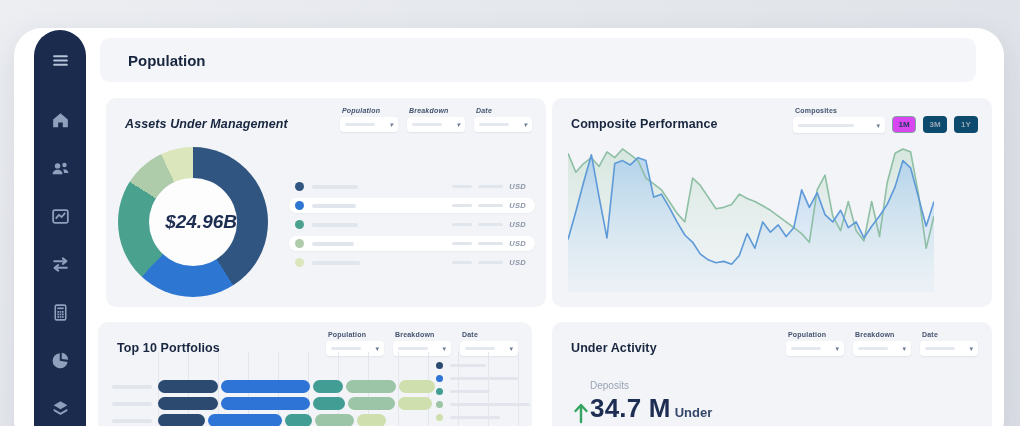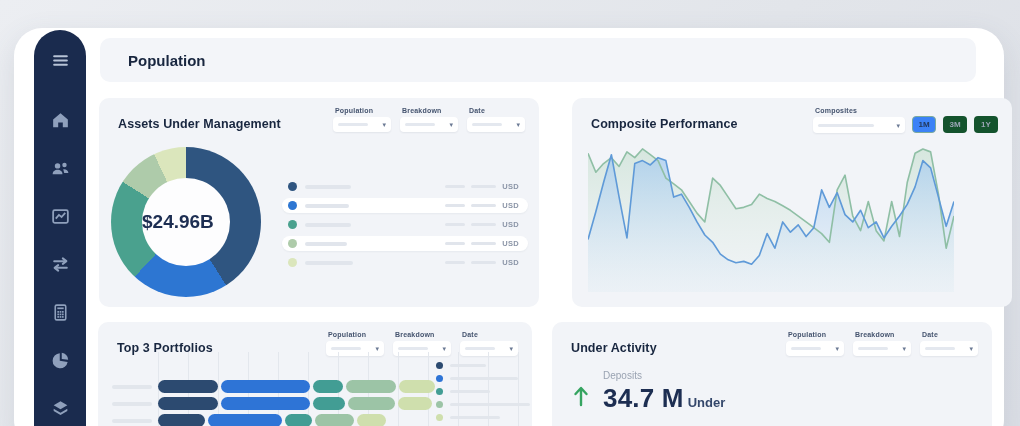--- a/index.html
+++ b/index.html
@@ -25,69 +25,69 @@
   .side-btn svg { width:21px; height:21px; }
   .side-btn.menu { margin-bottom:32px; }
   
   .header {
     position:absolute; left:100px; top:38px; width:876px; height:44px;
     background:#f3f5f9; border-radius:10px; display:flex; align-items:center; padding-left:28px;
   }
   .header-title { font-size:15px; font-weight:700; color:#18263f; }
   
   .card { position:absolute; background:#f2f4f8; border-radius:10px; }
-  .card-aum  { left:99px;  top:98px;  width:440px; height:209px; }
-  .card-comp { left:572px; top:98px;  width:440px; height:209px; }
+  .card-aum  { left:106px;  top:98px;  width:440px; height:209px;font-style:italic; }
+  .card-comp { left:552px; top:98px;  width:440px; height:209px; }
   .card-port { left:98px;  top:322px; width:434px; height:150px; overflow:hidden; }
   .card-cash { left:552px; top:322px; width:440px; height:150px; }
   .card-title { position:absolute; left:19px; top:19px; font-size:12.5px; font-weight:700; color:#18263f; letter-spacing:.1px; }
   
   .filters { position:absolute; top:9px; right:14px; display:flex; gap:9px; }
   .filter-label { font-size:7px; font-weight:700; color:#44536e; margin:0 0 3px 2px; letter-spacing:.2px; }
   .filter-select {
     width:58px; height:15px; background:#fff; border-radius:4px;
     display:flex; align-items:center; justify-content:space-between; padding:0 5px;
     box-shadow:0 1px 2px rgba(20,30,60,.07); cursor:pointer;
   }
   .filter-select .ph { width:30px; height:3px; background:#e4e8ef; border-radius:2px; }
   .filter-select .caret { font-size:7px; color:#6b7a94; line-height:1; }
   
   .donut { position:absolute; left:12px; top:49px; width:150px; height:150px; border-radius:50%; }
   .donut-hole { position:absolute; left:31px; top:31px; width:88px; height:88px; border-radius:50%;
-    background:#fdfdfe; display:flex; align-items:center; justify-content:flex-start; }
+    background:#fdfdfe; display:flex; align-items:center; justify-content:flex-end; }
   .donut-value { font-size:19px; font-weight:700; color:#1d2e52; }
   .aum-legend { position:absolute; left:183px; top:81px; width:246px; }
   .legend-row { height:15px; border-radius:8px; display:flex; align-items:center; padding:0 9px 0 6px; margin-bottom:4px; }
   .legend-row.alt { background:#ffffff; box-shadow:0 1px 2px rgba(20,30,60,.05); }
   .legend-row .dot { width:9px; height:9px; border-radius:50%; margin-right:8px; flex:0 0 auto; }
   .legend-row .lbar { height:4px; background:#e1e5ec; border-radius:2px; }
   .legend-row .rgroup { margin-left:auto; display:flex; align-items:center; gap:6px; }
   .legend-row .sbar { height:3px; background:#e1e5ec; border-radius:2px; }
   .legend-row .usd { font-size:7.5px; font-weight:600; color:#8a94a6; letter-spacing:.3px; }
   
   .comp-controls { position:absolute; top:9px; right:14px; display:flex; align-items:flex-end; gap:7px; }
   .comp-filter .filter-select { width:92px; height:16px; }
-  .rbtn { width:24px; height:17px; border-radius:4px; border:1px solid transparent; background:#14532d;
+  .rbtn { width:24px; height:17px; border-radius:4px; border:1px solid transparent; background:#0c4a6e;
     color:#9aa5b5; font-size:8px; font-weight:700; display:flex; align-items:center; justify-content:center;
     cursor:pointer; font-family:inherit; }
-  .rbtn.active { background:#3b82f6; border-color:#7dab9b; color:#22395e; }
+  .rbtn.active { background:#d946ef; border-color:#7dab9b; color:#22395e; }
   .comp-chart { position:absolute; left:16px; top:48px; width:366px; height:146px; }
   
   .grid-lines { position:absolute; left:60px; top:30px; width:362px; height:120px;
     background:repeating-linear-gradient(to right,#e3e7ed 0,#e3e7ed 1px,transparent 1px,transparent 30px); }
   .port-rows { position:absolute; left:14px; top:58px; }
   .port-row { display:flex; align-items:center; height:13px; margin-bottom:4px; }
   .port-row .row-label { width:40px; height:4px; background:#e2e6ec; border-radius:2px; margin-right:6px; flex:0 0 auto; }
   .port-row .seg { height:13px; border-radius:7px; margin-right:3px; }
   .port-legend { position:absolute; left:338px; top:40px; }
   .pl-item { display:flex; align-items:center; margin-bottom:6px; }
   .pl-item .dot { width:7px; height:7px; border-radius:50%; margin-right:7px; }
   .pl-item .bar { height:3px; background:#e2e6ec; border-radius:2px; }
   
-  .kpi { position:absolute; left:20px; top:48px; display:flex; align-items:flex-start; gap:13px; }
+  .kpi { position:absolute; left:20px; top:58px; display:flex; align-items:flex-end; }
   .kpi-arrow { margin-top:15px; }
   .kpi-label { font-size:10px; color:#9aa3b2; margin-bottom:2px; }
   .kpi-valrow { display:flex; align-items:baseline; }
   .kpi-value { font-size:26px; font-weight:700; color:#1d2e52; letter-spacing:.2px; }
   .kpi-unit { font-size:13px; font-weight:600; color:#34476b; margin-left:4px; }
 </style>
 </head>
 <body>
 
 <div class="panel"></div>
@@ -269,21 +269,21 @@
       </linearGradient>
     </defs>
   <polygon points="0.0,7.2 7.7,25.9 15.3,17.3 23.0,11.5 30.6,20.2 38.3,5.8 46.0,11.5 53.6,2.9 61.3,8.6 68.9,14.4 76.6,31.7 84.3,37.4 91.9,43.2 99.6,54.7 107.2,66.2 114.9,74.9 122.6,31.7 130.2,38.9 137.9,50.4 145.5,61.9 153.2,60.5 160.9,57.6 168.5,47.5 176.2,51.8 183.8,54.7 191.5,59.0 199.1,63.4 206.8,69.1 214.5,74.9 222.1,80.6 229.8,86.4 237.4,95.0 245.1,43.2 252.8,28.8 260.4,69.1 268.1,83.5 275.7,54.7 283.4,83.5 291.1,93.6 298.7,54.7 306.4,89.3 314.0,36.0 321.7,7.2 329.4,2.9 337.0,5.8 344.7,47.5 352.3,100.8 360.0,69.1 360,144 0,144" fill="url(#gGreen)"></polygon>
       <polygon points="0.0,92.2 7.7,64.8 15.3,36.0 23.0,8.6 30.6,50.4 38.3,90.7 46.0,17.3 53.6,14.4 61.3,18.7 68.9,11.5 76.6,14.4 84.3,50.4 91.9,47.5 99.6,60.5 107.2,74.9 114.9,87.8 122.6,95.0 130.2,106.6 137.9,112.3 145.5,115.2 153.2,113.8 160.9,116.6 168.5,108.0 176.2,86.4 183.8,100.8 191.5,74.9 199.1,85.0 206.8,77.8 214.5,89.3 222.1,80.6 229.8,43.2 237.4,60.5 245.1,46.1 252.8,67.7 260.4,74.9 268.1,63.4 275.7,80.6 283.4,74.9 291.1,90.7 298.7,79.2 306.4,69.1 314.0,57.6 321.7,40.3 329.4,14.4 337.0,21.6 344.7,50.4 352.3,79.2 360.0,54.7 360,144 0,144" fill="url(#gBlue)"></polygon>
       <polyline points="0.0,7.2 7.7,25.9 15.3,17.3 23.0,11.5 30.6,20.2 38.3,5.8 46.0,11.5 53.6,2.9 61.3,8.6 68.9,14.4 76.6,31.7 84.3,37.4 91.9,43.2 99.6,54.7 107.2,66.2 114.9,74.9 122.6,31.7 130.2,38.9 137.9,50.4 145.5,61.9 153.2,60.5 160.9,57.6 168.5,47.5 176.2,51.8 183.8,54.7 191.5,59.0 199.1,63.4 206.8,69.1 214.5,74.9 222.1,80.6 229.8,86.4 237.4,95.0 245.1,43.2 252.8,28.8 260.4,69.1 268.1,83.5 275.7,54.7 283.4,83.5 291.1,93.6 298.7,54.7 306.4,89.3 314.0,36.0 321.7,7.2 329.4,2.9 337.0,5.8 344.7,47.5 352.3,100.8 360.0,69.1" fill="none" stroke="#8fbfa5" stroke-width="1.6" stroke-linejoin="round"></polyline>
       <polyline points="0.0,92.2 7.7,64.8 15.3,36.0 23.0,8.6 30.6,50.4 38.3,90.7 46.0,17.3 53.6,14.4 61.3,18.7 68.9,11.5 76.6,14.4 84.3,50.4 91.9,47.5 99.6,60.5 107.2,74.9 114.9,87.8 122.6,95.0 130.2,106.6 137.9,112.3 145.5,115.2 153.2,113.8 160.9,116.6 168.5,108.0 176.2,86.4 183.8,100.8 191.5,74.9 199.1,85.0 206.8,77.8 214.5,89.3 222.1,80.6 229.8,43.2 237.4,60.5 245.1,46.1 252.8,67.7 260.4,74.9 268.1,63.4 275.7,80.6 283.4,74.9 291.1,90.7 298.7,79.2 306.4,69.1 314.0,57.6 321.7,40.3 329.4,14.4 337.0,21.6 344.7,50.4 352.3,79.2 360.0,54.7" fill="none" stroke="#5f9ad8" stroke-width="1.6" stroke-linejoin="round"></polyline>
     </svg>
 </section>
 
 <section class="card card-port">
-  <h2 class="card-title">Top 3 Portfolios</h2>
+  <h2 class="card-title">Top 10 Portfolios</h2>
   <div class="filters">
     <div class="filter">
       <div class="filter-label">Population</div>
       <div class="filter-select">
           <span class="ph"></span>
           <span class="caret">▾</span>
         </div>
     </div>
     <div class="filter">
       <div class="filter-label">Breakdown</div>

